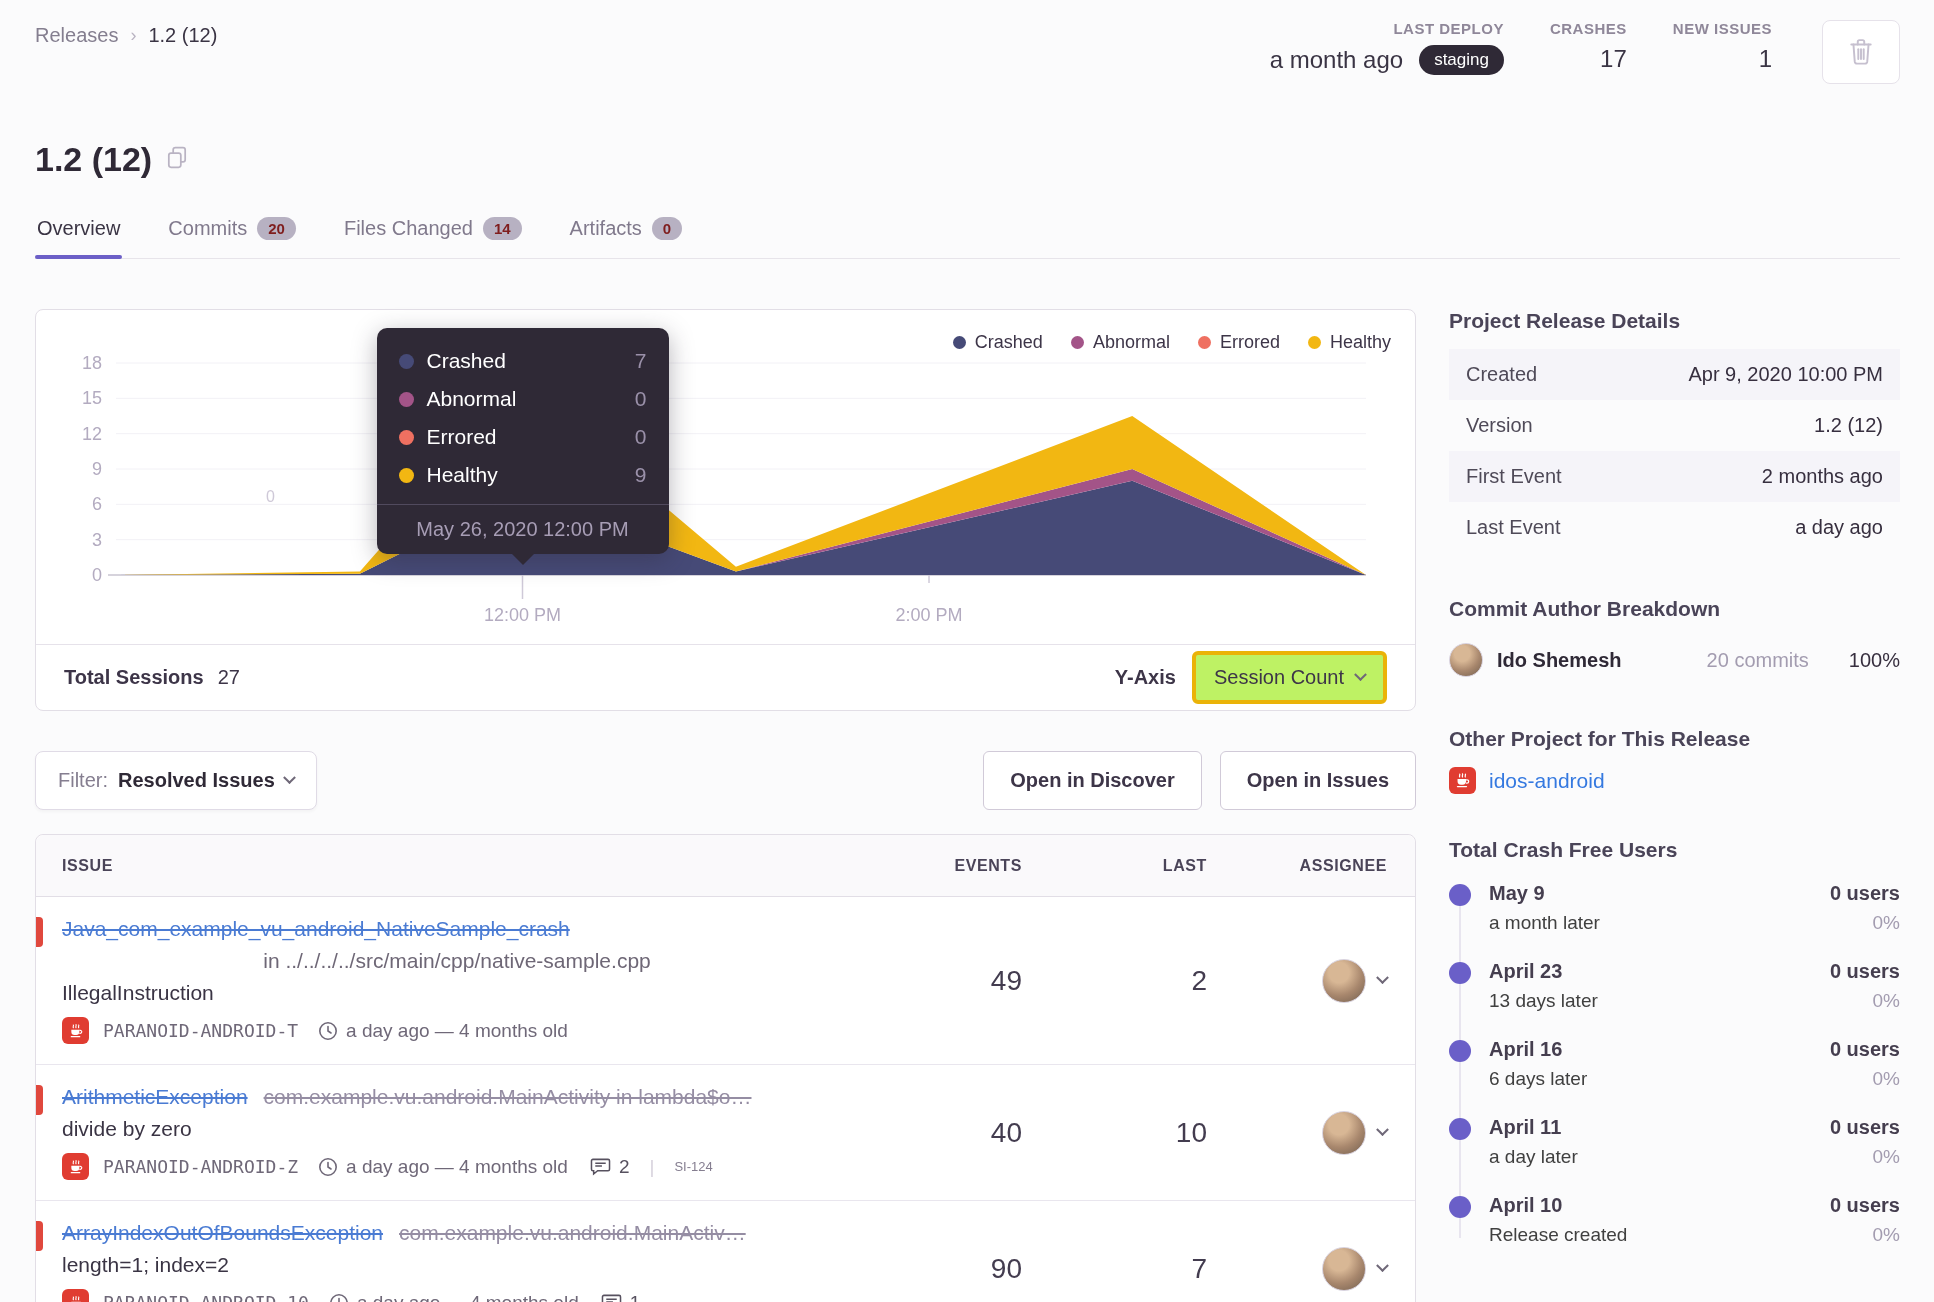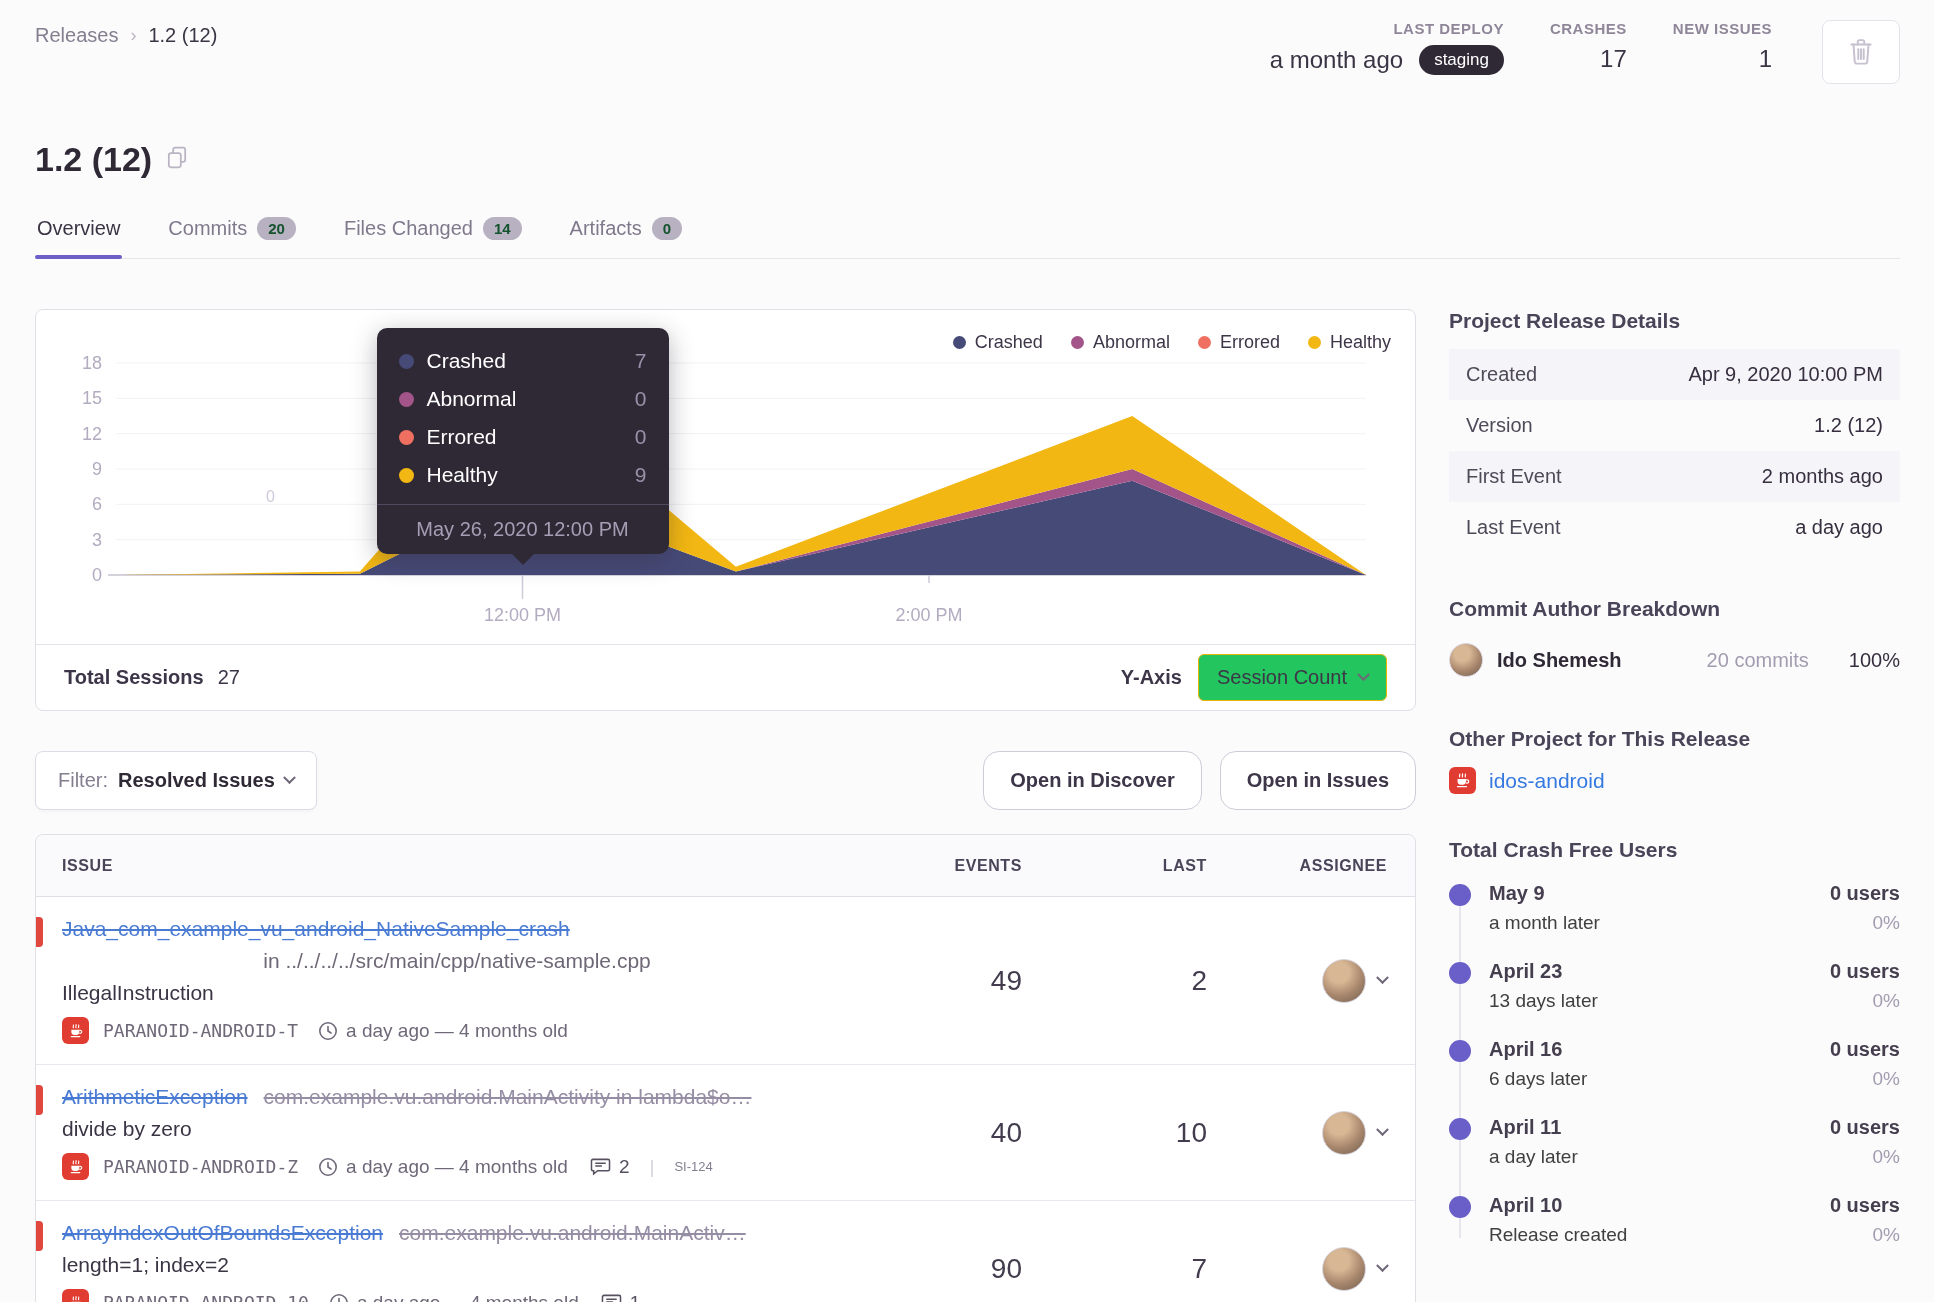--- a/index.html
+++ b/index.html
@@ -29,21 +29,21 @@
   
   .title-row { display:flex; align-items:center; gap:14px; margin-top:56px; }
   .page-title { font-size:34px; font-weight:600; color:#2f2936; }
   .copy-icon { cursor:pointer; opacity:.75; }
   .tabs { display:flex; gap:44px; margin-top:38px; border-bottom:1px solid #e7e4ea; }
   .tab { position:relative; display:flex; align-items:center; gap:10px; font-size:20px; color:#80798c;
     padding:0 2px 18px 2px; cursor:pointer; }
   .tab.active { color:#3a3444; }
   .tab.active::after { content:''; position:absolute; left:0; right:0; bottom:-1px; height:4px;
     background:#6c5fc7; border-radius:3px; }
-  .tab-badge { background:#b7b1c2; color:#14532d; font-size:15px; font-weight:700; border-radius:999px;
+  .tab-badge { background:#b7b1c2; color:#7f1d1d; font-size:15px; font-weight:700; border-radius:999px;
     padding:4px 11px; line-height:1; }
 
   
   .content { display:flex; gap:33px; margin-top:50px; align-items:flex-start; }
   .main-col { width:1381px; }
   .side-col { width:451px; }
 
   
   .card { background:#fff; border:1px solid #e2dee6; border-radius:8px; }
   .chart-card { position:relative; }
@@ -66,35 +66,35 @@
   .tooltip-arrow { position:absolute; left:50%; bottom:-11px; transform:translateX(-50%);
     width:0; height:0; border-left:12px solid transparent; border-right:12px solid transparent;
     border-top:12px solid #2f2936; }
 
   .chart-footer { display:flex; align-items:center; justify-content:space-between;
     border-top:1px solid #e6e2ea; padding:0 28px; height:66px; }
   .cf-left { display:flex; align-items:baseline; gap:14px; }
   .cf-title { font-size:20px; font-weight:700; color:#3d3548; }
   .cf-value { font-size:20px; color:#3d3548; }
   .cf-right { display:flex; align-items:center; gap:16px; }
-  .yaxis-btn { display:flex; align-items:center; gap:12px; background:#22c55e; border:1px solid #eab308;
+  .yaxis-btn { display:flex; align-items:center; gap:12px; background:#bef264; border:4px solid #eab308;
     border-radius:6px; padding:11px 18px; font-size:20px; color:#3d3548; cursor:pointer; }
 
   .chev { width:9px; height:9px; border-right:2px solid #6f6878; border-bottom:2px solid #6f6878;
     transform:rotate(45deg) translate(-2px,-2px); display:inline-block; }
 
   
   .actions-row { display:flex; justify-content:space-between; margin-top:40px; }
   .filter-btn { display:flex; align-items:center; gap:10px; background:#fff; border:1px solid #e0dbe6;
     border-radius:8px; padding:17px 22px; font-size:20px; cursor:pointer;
     box-shadow:0 2px 3px rgba(47,41,54,.04); }
   .filter-label { color:#857e90; }
   .filter-value { color:#2f2936; font-weight:700; }
   .btn-group { display:flex; gap:18px; }
-  .action-btn { background:#fff; border:1px solid #d1cad8; border-radius:16px; padding:17px 26px;
+  .action-btn { background:#fff; border:1px solid #d1cad8; border-radius:6px; padding:17px 26px;
     font-size:20px; font-weight:700; color:#3d3548; cursor:pointer; }
 
   
   .issues-card { margin-top:24px; overflow:hidden; }
   .issues-header { display:flex; align-items:center; background:#faf9fb; border-bottom:1px solid #e2dee6;
     height:62px; font-size:16px; font-weight:700; letter-spacing:.6px; color:#4a4458;
     border-radius:8px 8px 0 0; }
   .col-issue { flex:1; padding-left:26px; }
   .col-events { width:160px; text-align:right; }
   .col-users { width:185px; text-align:right; }

